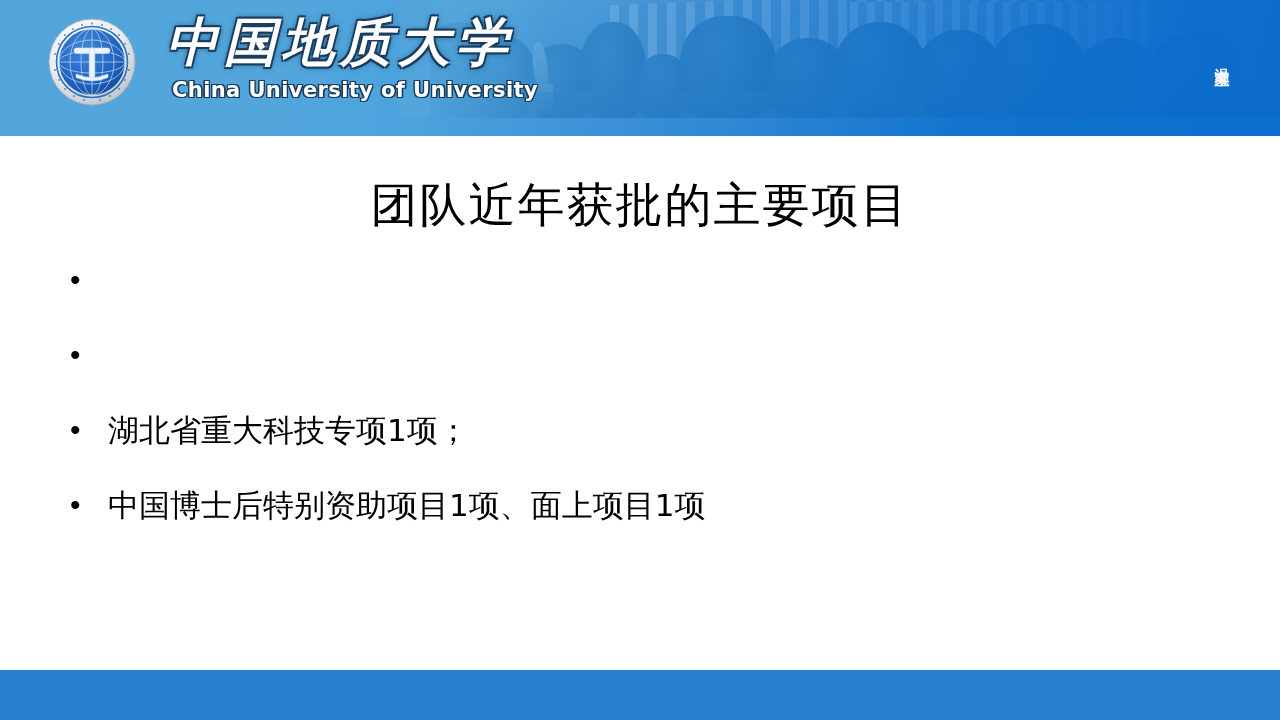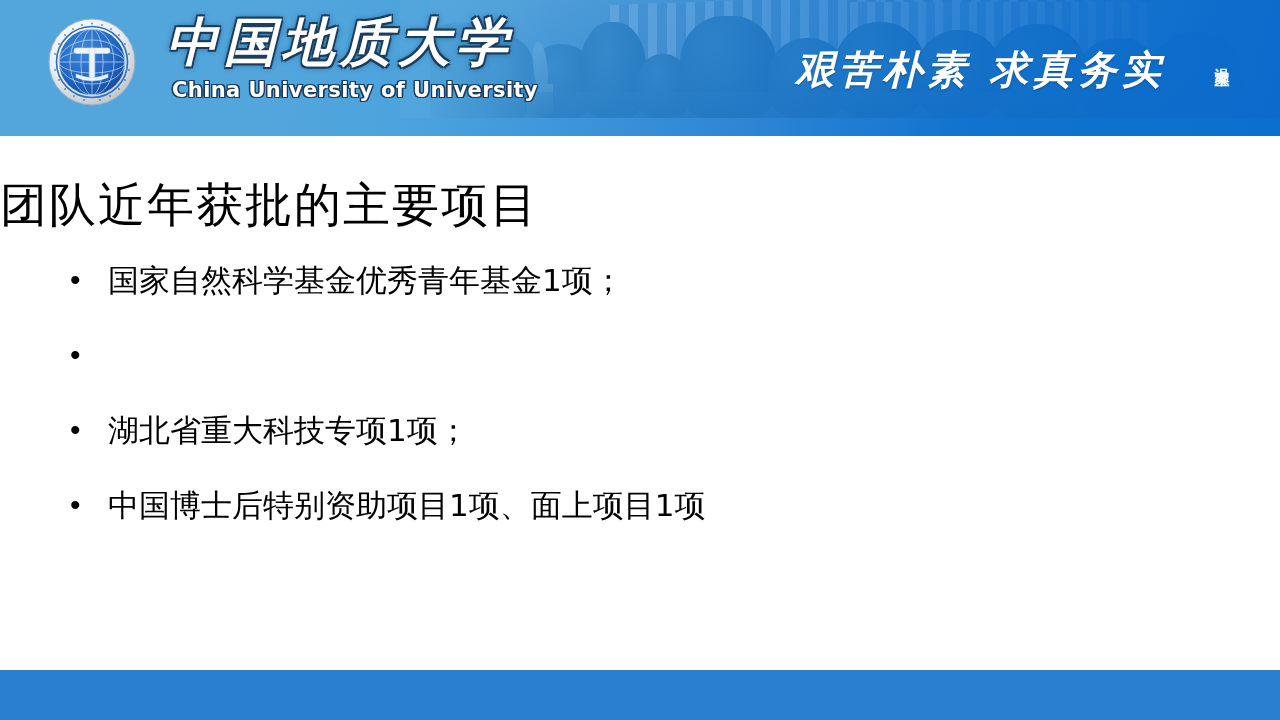--- a/index.html
+++ b/index.html
@@ -220,20 +220,21 @@
     letter-spacing: 1px;
     opacity: 0.95;
   }
 
   
   .slide-title {
     position: absolute;
     left: 0;
     top: 147px;
     width: 1280px;
+    text-align: center;
     font-family: "DejaVu Serif", "Liberation Serif", serif;
     font-size: 47px;
     font-weight: normal;
     letter-spacing: 2px;
     color: #000000;
     line-height: 1.15;
   }
 
   
   .bullet-list {
@@ -368,32 +369,30 @@
             <circle cx="25" cy="11" r="0.9"></circle>
           <circle cx="34" cy="7" r="0.9"></circle>
         </g>
       </svg>
     </div>
 
     <div class="univ-name-cn">中国地质大学</div>
 
     <div class="univ-name-en">China University of University</div>
 
-    <div class="motto">艰苦朴素  求真务实</div>
 
     <div class="motto-seal">温家宝</div>
   </div>
 
   <h1 class="slide-title">团队近年获批的主要项目</h1>
 
   <div class="bullet-list">
 
     <div class="bullet-item">
       <span class="bullet-dot">•</span>
-      <span class="bullet-text">国家自然科学基金优秀青年基金1项；</span>
     </div>
 
     <div class="bullet-item">
       <span class="bullet-dot">•</span>
     </div>
 
     <div class="bullet-item">
       <span class="bullet-dot">•</span>
       <span class="bullet-text">湖北省重大科技专项1项；</span>
     </div>

